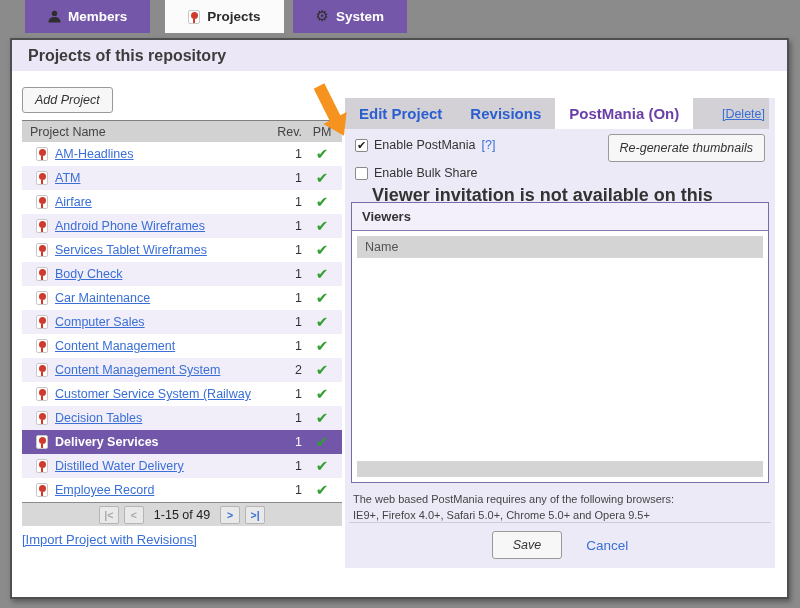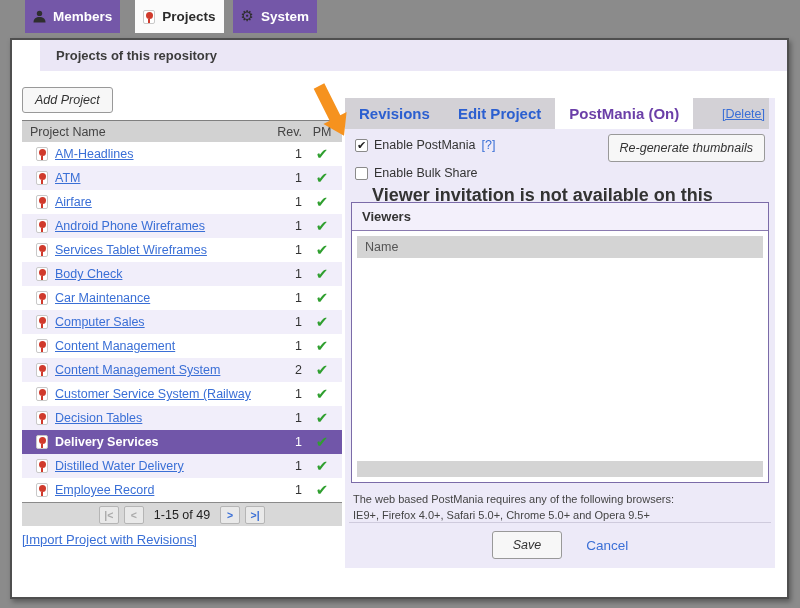--- a/index.html
+++ b/index.html
@@ -9,21 +9,21 @@
     font-family:"Liberation Sans","DejaVu Sans",sans-serif;
     color:#333; font-size:12.5px;
     position:relative;
   }
   a { text-decoration:underline; color:#3a6fd6; cursor:pointer; }
 
   
   .topnav { position:absolute; top:0; left:0; right:0; height:33px; display:flex; }
   .ttab {
     height:33px; display:flex; align-items:center; gap:7px;
-    padding:0 8px; font-weight:bold; font-size:13.5px; cursor:pointer;
+    padding:0 23px; font-weight:bold; font-size:13.5px; cursor:pointer;
   }
   .ttab.purple { background:#7457a8; color:#fff; }
   .ttab.active { background:#fbfbfb; color:#2b2b2b; }
   .ttab-m { margin-left:25px; }
   .ttab-p { margin-left:15px; }
   .ttab-s { margin-left:9px; }
   .gear-glyph { font-size:15px; color:#2e2e2e; line-height:1; font-family:"DejaVu Sans",sans-serif; }
 
   
   .docpin { width:12px; height:14px; background:#fff; border:1px solid #c9c9c9; border-radius:2px; position:relative; display:inline-block; flex:0 0 auto; }
@@ -31,22 +31,22 @@
   .docpin::after { content:''; position:absolute; left:4px; top:8px; width:2px; height:4px; background:#d03a2c; }
 
   
   .frame {
     position:absolute; top:38px; left:10px; width:779px; height:561px;
     background:#fff; border:2px solid #4f4f4f;
     box-shadow:2px 3px 5px rgba(0,0,0,0.35);
   }
   .page-header {
     position:absolute; top:0; left:0; right:0; height:31px;
-    background:#ebe7f6; color:#3c3c3c; font-weight:bold; font-size:13px;
-    line-height:31px; padding-left:16px;margin-left:28px;
+    background:#ebe7f6; color:#3c3c3c; font-weight:bold; font-size:16px;
+    line-height:31px; padding-left:16px;
   }
 
   .btn {
     display:inline-block; background:#f7f7f7; border:1px solid #999;
     border-radius:3px; padding:5px 12px; font-size:12.5px; color:#333;
     cursor:pointer; font-family:inherit;font-style:italic;
   }
 
   
   .add-btn { position:absolute; left:10px; top:47px; }
@@ -265,22 +265,22 @@
       <span class="pgrange">1-15 of 49</span>
       <span class="pgbtn en">&gt;</span>
       <span class="pgbtn en">&gt;|</span>
     </div>
   </div>
 
   <a class="import-link">[Import Project with Revisions]</a>
 
   <div class="rpanel">
     <div class="rtabs">
+      <div class="rtab">Edit Project</div>
       <div class="rtab">Revisions</div>
-      <div class="rtab">Edit Project</div>
       <div class="rtab active">PostMania (On)</div>
       <a class="delete-link">[Delete]</a>
     </div>
 
     <div class="cb-row" style="top:40px;">
       <span class="cbx" id="cbx-postmania">✔</span>
       <span>Enable PostMania</span>
       <a style="text-decoration:none;">[?]</a>
     </div>
 

